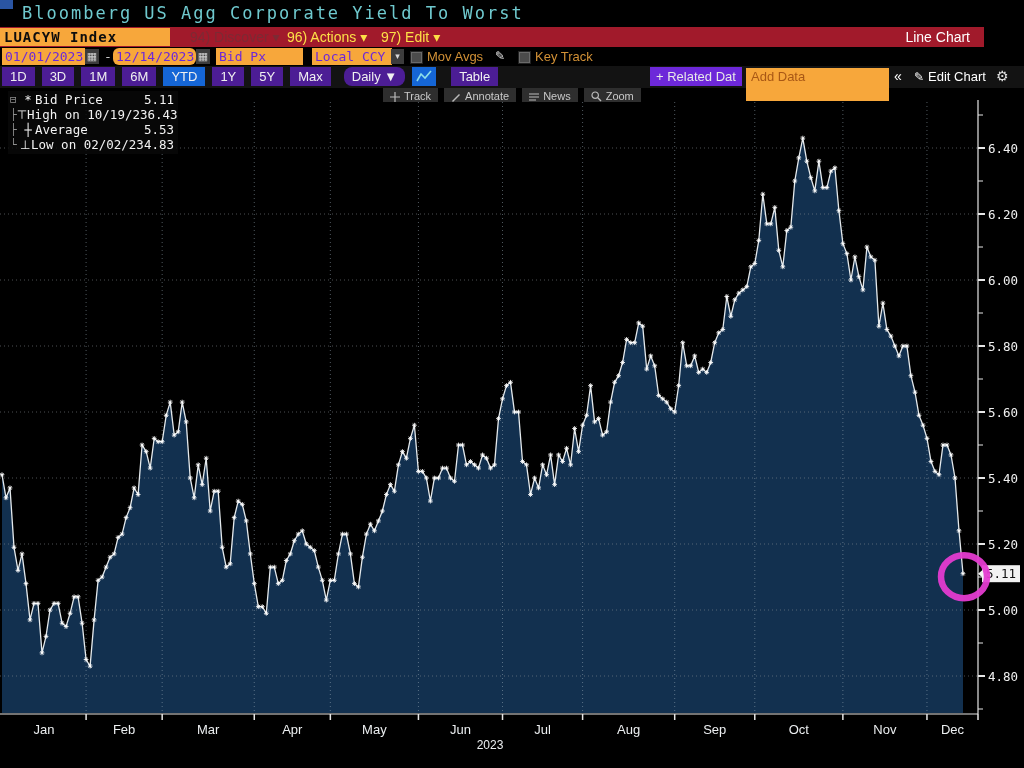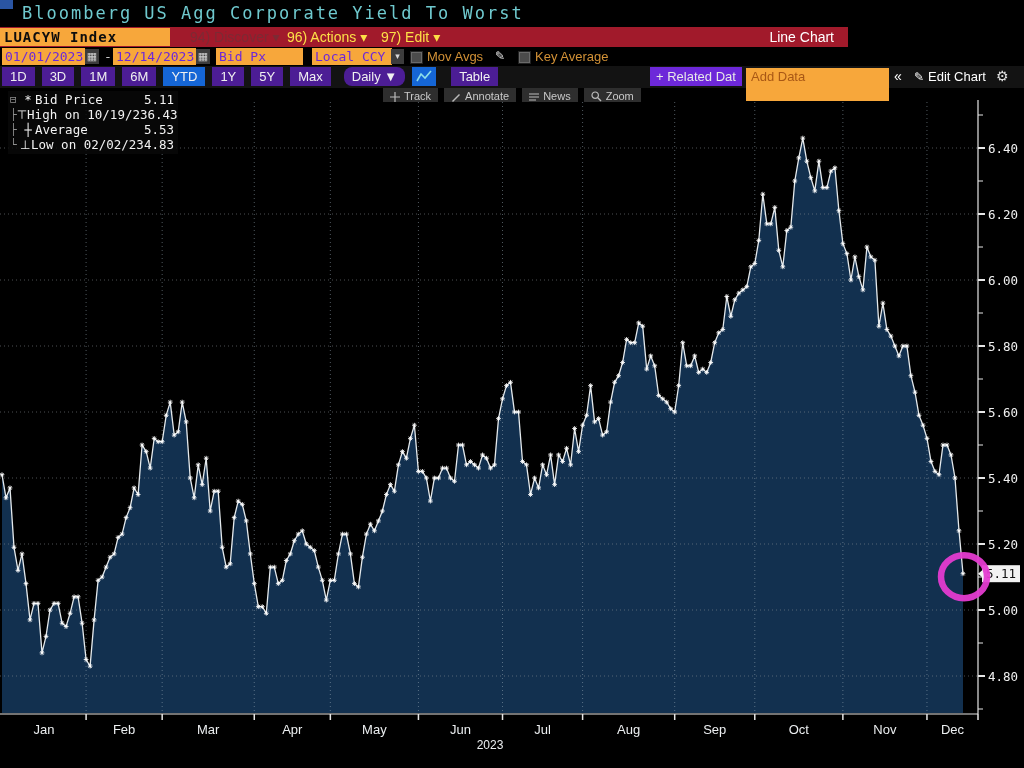--- a/index.html
+++ b/index.html
@@ -3,33 +3,33 @@
 <meta charset="utf-8">
 <style>
   html,body{margin:0;padding:0;background:#000;}
   .screen{position:relative;width:1024px;height:768px;background:#000;overflow:hidden;
           font-family:"Liberation Sans",sans-serif;-webkit-font-smoothing:antialiased;}
   
   .win-square{position:absolute;left:0;top:0;width:13px;height:9px;background:#2a55a3;}
   .title{position:absolute;left:22px;top:3px;font:17px "DejaVu Sans Mono",monospace;
          letter-spacing:2px;color:#6fc9ce;white-space:nowrap;}
   
-  .row-cmd{position:absolute;left:0;top:27px;width:848px;height:20px;background:#a11a2b;}
+  .row-cmd{position:absolute;left:0;top:27px;width:984px;height:20px;background:#a11a2b;}
   .sec-box{position:absolute;left:0;top:1px;width:166px;height:18px;background:#f7a73b;
            color:#0d0d0d;font:bold 14px "DejaVu Sans Mono",monospace;letter-spacing:1px;
            padding-left:4px;line-height:18px;}
   .menu{position:absolute;top:0;color:#fde047;font:14px "Liberation Sans",sans-serif;line-height:20px;white-space:nowrap;}
   .menu.dim{color:#7d2a34;}
   #m-discover{left:190px;} #m-actions{left:287px;} #m-edit{left:381px;}
   .view-label{position:absolute;right:14px;top:0;color:#fff;font:14px "Liberation Sans",sans-serif;line-height:20px;}
   
   .row-settings{position:absolute;left:0;top:47px;width:1024px;height:19px;background:#000;}
   .ofield{position:absolute;top:1px;height:17px;background:#f7a73b;color:#6d28d9;
           font:13px "DejaVu Sans Mono",monospace;line-height:17px;padding-left:3px;white-space:nowrap;}
-  #date-from{left:2px;width:80px;} #date-to{left:113px;width:80px;}
+  #date-from{left:2px;width:80px;} #date-to{left:113px;width:80px;border-radius:6px;}
   #bid-px{left:216px;width:84px;} #local-ccy{left:312px;width:77px;}
   .cal{position:absolute;top:2px;width:14px;height:15px;background:#3c3c3c;color:#cfcfcf;
        font-size:11px;text-align:center;line-height:15px;}
   #cal1{left:85px;} #cal2{left:196px;}
   #dash{position:absolute;left:104px;top:1px;color:#ccc;font:13px "DejaVu Sans Mono",monospace;line-height:17px;}
   #ccy-caret{position:absolute;left:391px;top:2px;width:13px;height:15px;background:#3c3c3c;
              color:#d8d8d8;font-size:9px;text-align:center;line-height:15px;}
   .cb{position:absolute;top:4px;width:11px;height:11px;background:#4b4b4b;
       border:1px solid #232323;box-shadow:inset 0 0 0 1px #6a6a6a;}
   #cb-mov{left:410px;} #cb-key{left:518px;}
@@ -89,21 +89,21 @@
     <span id="dash">-</span>
     <span class="ofield" id="date-to">12/14/2023</span>
     <span class="cal" id="cal2">▦</span>
     <span class="ofield" id="bid-px">Bid Px</span>
     <span class="ofield" id="local-ccy">Local CCY</span>
     <span id="ccy-caret">▾</span>
     <span class="cb" id="cb-mov"></span>
     <span class="orange-lbl" id="lbl-mov">Mov Avgs</span>
     <span id="pencil-mov">✎</span>
     <span class="cb" id="cb-key"></span>
-    <span class="orange-lbl" id="lbl-key">Key Average</span>
+    <span class="orange-lbl" id="lbl-key">Key Track</span>
   </div>
 
   <div class="row-range"></div>
   <div id="range-tabs">
 
   <div class="rtab">1D</div>
       <div class="rtab">3D</div>
       <div class="rtab">1M</div>
       <div class="rtab">6M</div>
       <div class="rtab sel">YTD</div>

